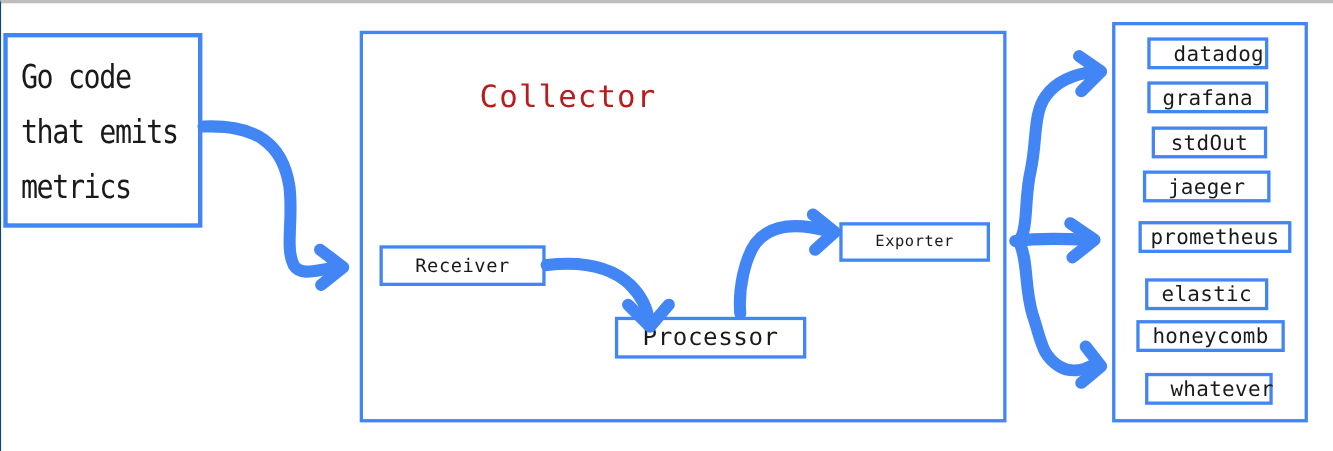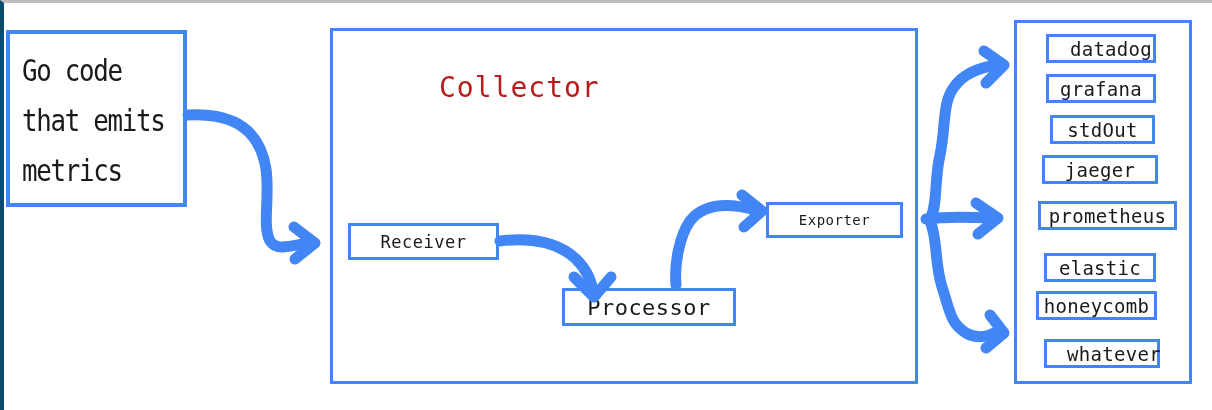--- a/index.html
+++ b/index.html
@@ -8,21 +8,21 @@
     background: #ffffff;
   }
   #canvas {
     position: relative;
     width: 1212px;
     height: 410px;
     background: #ffffff;
     overflow: hidden;
     font-family: "DejaVu Sans Mono", "Liberation Mono", monospace;
     border-top: 3px solid #bdbdbd;
-    border-left: 4px solid #0c4a6e;
+    border-left: 1px solid #0c4a6e;
     box-sizing: border-box;
   }
 
   
   .box {
     position: absolute;
     box-sizing: border-box;
     background: #ffffff;
     border: 3px solid #4285f4;
     display: flex;
@@ -91,21 +91,21 @@
     font-size: 19px;
     letter-spacing: 0.3px;
     border-width: 3px;
   }
   .dest-0 { left: 1042px; top: 31px;  width: 110px; padding-left: 20px; }
   .dest-1 { left: 1042px; top: 71px;  width: 110px; }
   .dest-2 { left: 1046px; top: 112px; width: 105px; }
   .dest-3 { left: 1038px; top: 152px; width: 116px; }
   .dest-4 { left: 1034px; top: 198px; width: 139px; }
   .dest-5 { left: 1040px; top: 250px; width: 112px; }
-  .dest-6 { left: 1032px; top: 288px; width: 121px; }
+  .dest-6 { left: 1032px; top: 288px; width: 135px; }
   .dest-7 { left: 1040px; top: 336px; width: 116px; padding-left: 24px; }
 
   
   #arrows {
     position: absolute;
     left: 0;
     top: 0;
     width: 1212px;
     height: 410px;
     pointer-events: none;

